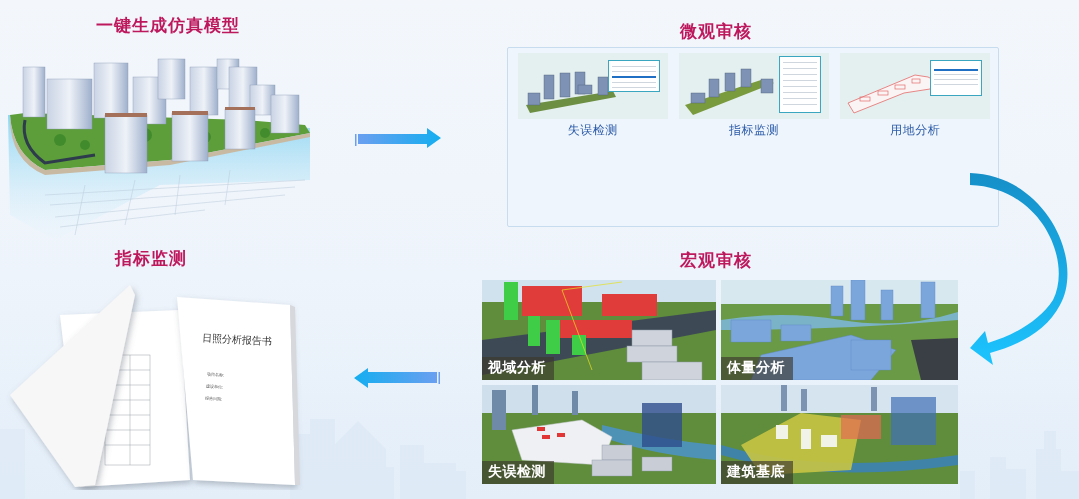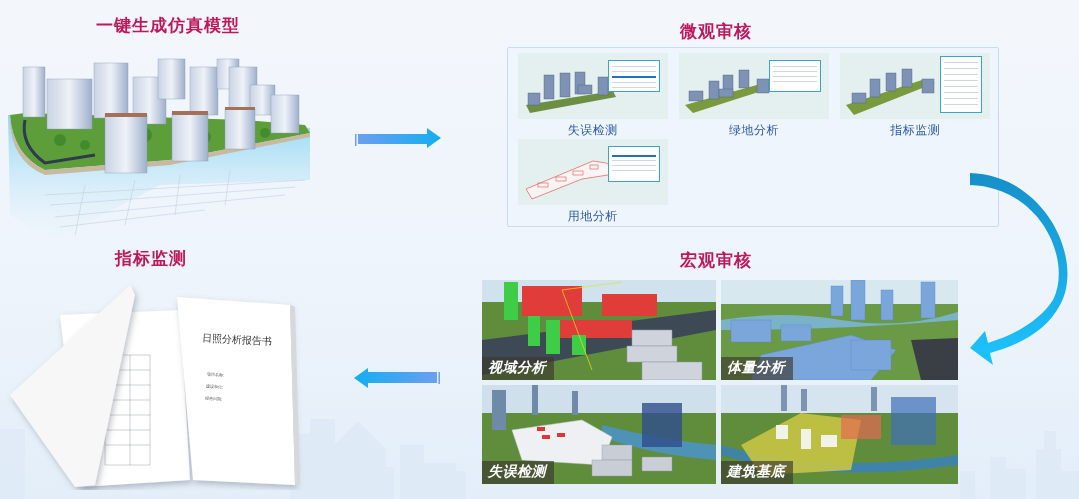--- a/index.html
+++ b/index.html
@@ -69,21 +69,21 @@
 
   
   .macro-grid {
     position: absolute;
     left: 482px; top: 280px; width: 476px; height: 205px;
     display: grid;
     grid-template-columns: 234px 237px;
     grid-template-rows: 100px 99px;
     column-gap: 5px; row-gap: 5px;
   }
-  .macro-tile { position: relative; overflow: hidden; cursor: pointer; font-style: italic; }
+  .macro-tile { position: relative; overflow: hidden; cursor: pointer; }
   .macro-tile svg { display: block; }
   .macro-label {
     position: absolute; left: 0; bottom: 0;
     padding: 2px 8px 3px 6px;
     background: rgba(60,55,45,0.65);
     color: #fff;
     font-size: 14px; font-weight: bold;
     letter-spacing: 0.5px;
   }
 </style>
@@ -196,42 +196,20 @@
         <div class="ln" style="top:5px"></div>
           <div class="ln" style="top:10px"></div>
         <div class="band" style="top:15px"></div>
         <div class="ln" style="top:21px"></div>
           <div class="ln" style="top:26px"></div>
       </div>
     </div>
     <div class="micro-label">失误检测</div>
   </div>
 
-  <div class="micro-cell">
-    <div class="micro-img">
-      <svg width="150" height="66" viewBox="0 0 150 66">
-        <polygon points="6,52 85,30 95,34 14,60" fill="#7a9a3e"></polygon>
-        <g fill="#7e92b5" stroke="#4d5e7e" stroke-width="0.4">
-          <rect x="10" y="38" width="14" height="10"></rect>
-            <rect x="30" y="28" width="10" height="18"></rect>
-          <rect x="44" y="22" width="10" height="18"></rect>
-            <rect x="60" y="17" width="10" height="18"></rect>
-          <rect x="78" y="26" width="12" height="14"></rect>
-            <rect x="40" y="36" width="14" height="8"></rect>
-        </g>
-      </svg>
-      <div class="mini-table">
-        <div class="ln" style="top:5px"></div>
-          <div class="ln" style="top:10px"></div>
-        <div class="ln" style="top:15px"></div>
-          <div class="ln" style="top:20px"></div>
-      </div>
-    </div>
-    <div class="micro-label">绿地分析</div>
-  </div>
 
 
 
   <div class="micro-cell">
     <div class="micro-img">
       <svg width="150" height="66" viewBox="0 0 150 66">
         <polygon points="6,52 85,26 95,30 14,62" fill="#7a9a3e"></polygon>
         <g fill="#7e92b5" stroke="#4d5e7e" stroke-width="0.4">
           <rect x="12" y="40" width="14" height="10"></rect>
             <rect x="30" y="26" width="10" height="18"></rect>

